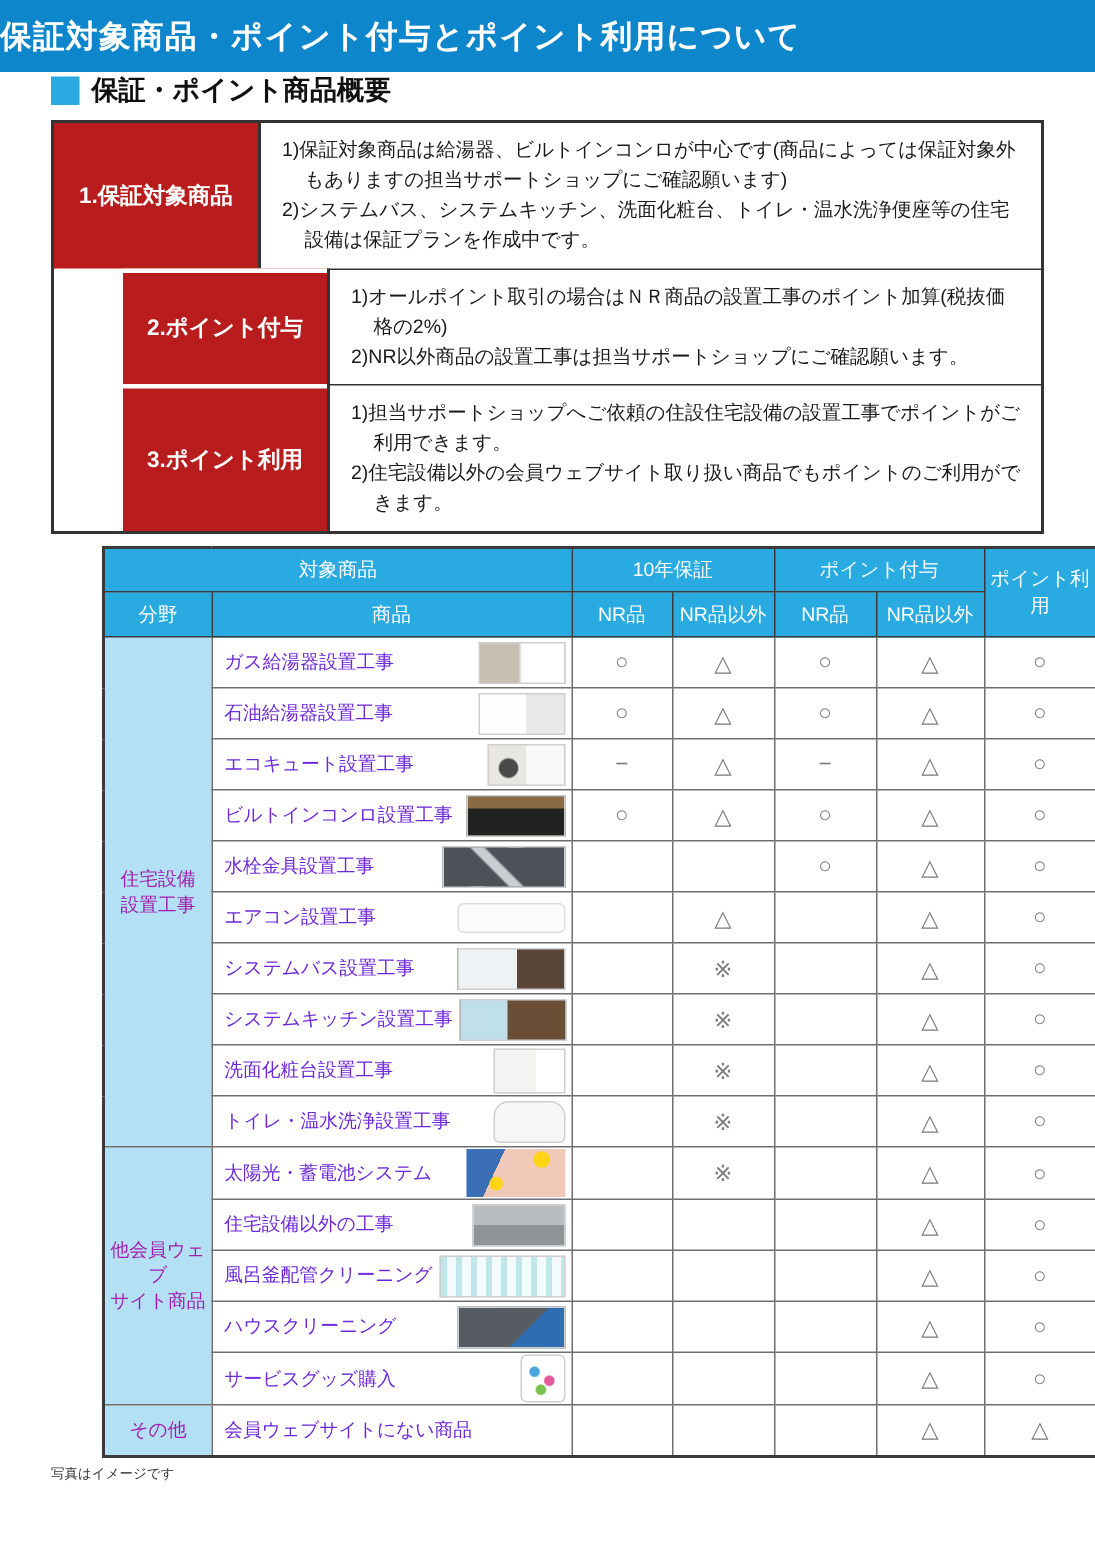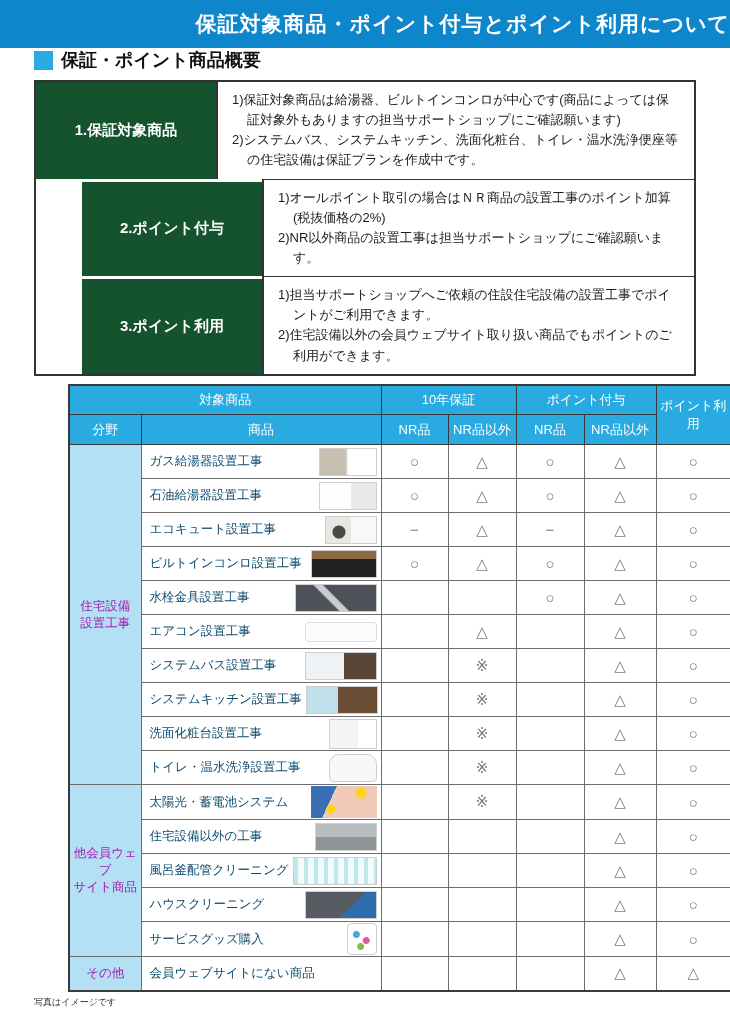--- a/index.html
+++ b/index.html
@@ -7,38 +7,38 @@
   body {
     width:730px; height:1032px;
     font-family:"Liberation Sans","DejaVu Sans",sans-serif;
     color:#1a1a1a; overflow:hidden;
   }
   .page { width:730px; height:1032px; background:#fff; }
 
   
   .banner {
     height:48px; background:#0e86cb;
-    display:flex; align-items:center; justify-content:flex-end;
+    display:flex; align-items:center; justify-content:flex-start;
   }
   .banner h1 {
     color:#fff; font-size:21px; font-weight:bold; letter-spacing:1px;
   }
 
   .content { padding:0 34px; }
 
   
   .sec-head { display:flex; align-items:center; gap:8px; }
   .sec-head .sq { width:19px; height:19px; background:#29abe2; flex:none; }
   .sec-head h2 { font-size:18px; font-weight:bold; color:#111; }
 
   
   .t1 { margin-top:8px; border:2px solid #333; }
   .t1-row { display:flex; }
   .t1-label {
-    width:180px; flex:none; background:#14532d; color:#fff;
+    width:136px; flex:none; background:#b91c1c; color:#fff;
     display:flex; align-items:center; justify-content:center;
     font-size:15px; font-weight:bold;
   }
   .t1-row + .t1-row .t1-label { border-top:3px solid #fff;margin-left:46px; }
   .t1-body {
     flex:1; border-left:2px solid #333; padding:8px 12px 8px 14px;
     font-size:13px; line-height:1.55; background:#fff;
   }
   .t1-row + .t1-row .t1-body { border-top:1px solid #333; }
   .t1-body p { padding-left:1.15em; text-indent:-1.15em; }
@@ -56,21 +56,21 @@
     background:#29abe2; color:#fff; font-weight:normal;
     font-size:13px; height:30px; border-color:#3a3a3a;
   }
   .t2 tbody tr { height:34px; }
   td.field {
     background:#b3e0f4; text-align:center; font-size:12.5px;
     color:#a21caf; white-space:pre-line; line-height:1.35;
   }
   td.prodcell { padding:1px 4px 1px 8px; }
   .prod { display:flex; align-items:center; justify-content:space-between; gap:4px; }
-  .prod .pname { font-size:12.5px; color:#0c4a6e; white-space:nowrap; }
+  .prod .pname { font-size:12.5px; color:#6d28d9; white-space:nowrap; }
   td.sym { text-align:center; font-size:15px; color:#7c7c7c; }
 
   
   .ph { flex:none; height:28px; width:58px; border:1px solid #cfcfcf; background:#eee; }
   .ph1 { background:linear-gradient(90deg,#c7c0b2 0 46%,#fff 50%); }
   .ph2 { background:linear-gradient(90deg,#fdfdfd 0 55%,#e9e9e7 55%); }
   .ph3 { width:52px;
     background:radial-gradient(circle at 26% 58%,#4a4a4a 0 6px,transparent 7px),
       linear-gradient(90deg,#e9e7e2 0 50%,#f8f8f8 50%); }
   .ph4 { width:66px; background:linear-gradient(180deg,#8a6b46 0 32%,#222 32%); }

